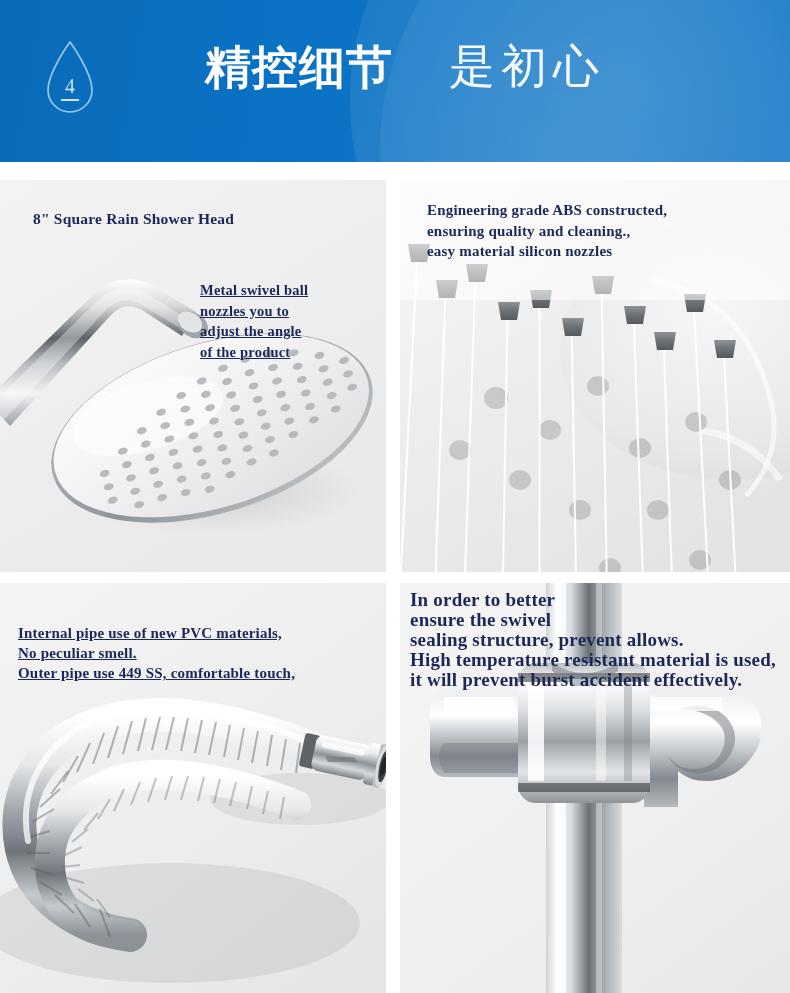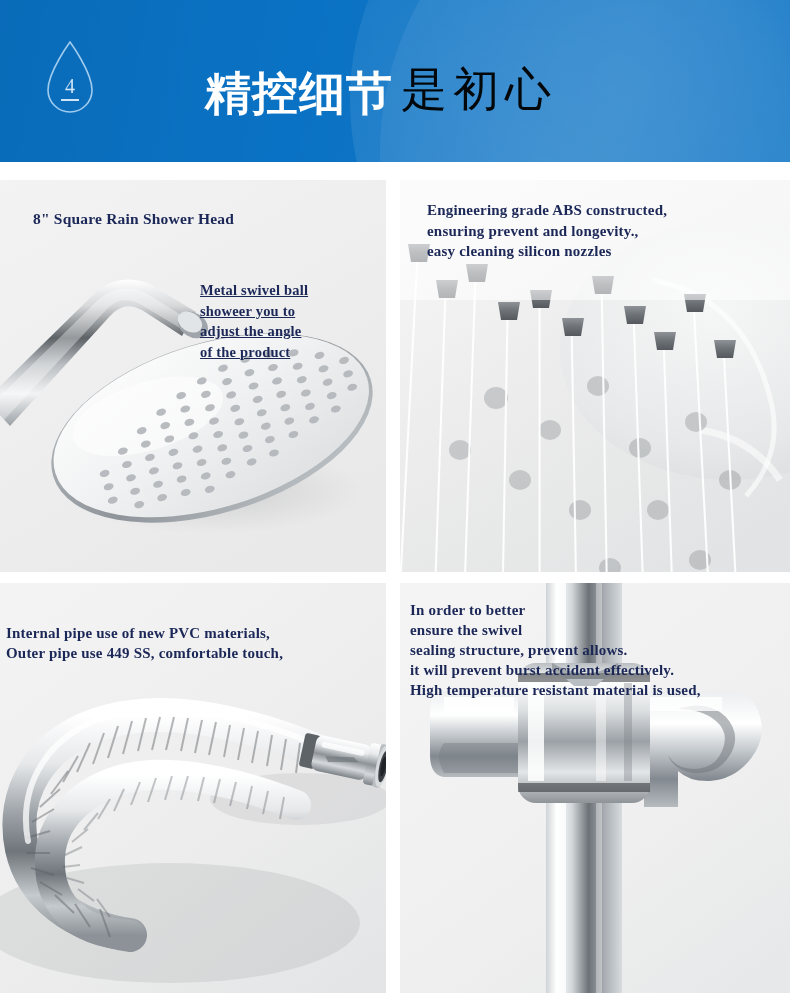--- a/index.html
+++ b/index.html
@@ -70,34 +70,35 @@
     left: 19px; top: 61px;
     width: 18px; height: 1.5px;
     background: #cfe4f6;
   }
 
   .banner-title {
     position: absolute;
     left: 205px; top: 44px;
     height: 72px;
     display: flex;
-    align-items: flex-end;
+    align-items: flex-start;
     white-space: nowrap;
+    gap: 48px;
   }
   .title-strong {
     color: #ffffff;
     font-family: "DejaVu Sans", sans-serif;
     font-size: 46px;
     font-weight: bold;
     letter-spacing: 1px;
     line-height: 1;
   }
   .title-light {
-    color: #000000;
-    font-family: Liberation Mono, monospace;
+    color: #ffffff;
+    font-family: Liberation Serif, serif;
     font-size: 46px;
     font-weight: normal;
     letter-spacing: 6px;
     line-height: 1;
     margin-left: 8px;
     opacity: 0.95;
   }
 
   
   .grid {
@@ -131,24 +132,24 @@
   .caption div { white-space: nowrap; }
 
   
   .cap-tl-main { left: 33px; top: 26px; font-size: 15.5px; line-height: 26px; }
   .cap-tl-sub  { left: 200px; top: 100px; font-size: 14.5px; line-height: 20.5px; text-decoration: underline; }
 
   
   .cap-tr { left: 27px; top: 20px; font-size: 15px; line-height: 20.5px; }
 
   
-  .cap-bl { left: 6px; top: 40px; font-size: 15px; line-height: 20px; }
+  .cap-bl { left: 18px; top: 40px; font-size: 15px; line-height: 20px; text-decoration: underline; }
 
   
-  .cap-br { left: 10px; top: 17px; font-size: 15px; line-height: 20px; }
+  .cap-br { left: 10px; top: 7px; font-size: 19px; line-height: 20px; }
 
   
   .art { position: absolute; left: 0; top: 0; width: 100%; height: 100%; }
   .art svg { display: block; width: 100%; height: 100%; }
 </style>
 </head>
 <body>
 
 <div id="page">
 
@@ -302,21 +303,21 @@
           </g>
         </svg>
       </div>
 
       <div class="caption cap-tl-main">
         <div>8" Square Rain Shower Head</div>
       </div>
 
       <div class="caption cap-tl-sub">
         <div>Metal swivel ball</div>
-        <div>showeer you to</div>
+        <div>nozzles you to</div>
         <div>adjust the angle</div>
         <div>of the product</div>
       </div>
     </div>
 
     <div class="panel panel-tr">
       <div class="art">
         <svg viewBox="0 0 390 392" xmlns="http://www.w3.org/2000/svg" preserveAspectRatio="xMidYMid slice">
           <defs>
             <linearGradient id="trbg" x1="0.2" y1="0" x2="0.8" y2="1">
@@ -390,22 +391,22 @@
             <path d="M284 114 h22 l-3 18 h-16 Z" fill="url(#nozG)"></path>
             <path d="M314 160 h22 l-3 18 h-16 Z" fill="url(#nozG)"></path>
           </g>
 
           <rect width="390" height="120" fill="rgba(255,255,255,0.55)"></rect>
         </svg>
       </div>
 
       <div class="caption cap-tr">
         <div>Engineering grade ABS constructed,</div>
-        <div>ensuring prevent and longevity.,</div>
-        <div>easy cleaning silicon nozzles</div>
+        <div>ensuring quality and cleaning.,</div>
+        <div>easy material silicon nozzles</div>
       </div>
     </div>
 
     <div class="panel">
       <div class="art">
         <svg viewBox="0 0 386 410" xmlns="http://www.w3.org/2000/svg" preserveAspectRatio="xMidYMid slice">
           <defs>
             <linearGradient id="blbg" x1="0.2" y1="0" x2="0.9" y2="1">
               <stop offset="0%" stop-color="#f3f3f3"></stop>
               <stop offset="55%" stop-color="#ededed"></stop>
@@ -506,20 +507,21 @@
             <ellipse cx="75" cy="0" rx="4" ry="16" fill="#3c4044"></ellipse>
             <ellipse cx="75" cy="0" rx="2.4" ry="10" fill="#212427"></ellipse>
             <rect x="10" y="-12" width="44" height="6" rx="3" fill="rgba(255,255,255,0.75)"></rect>
             <path d="M16 2 l28 -5 l6 4 l-30 6 Z" fill="#6f757a" opacity="0.65"></path>
           </g>
         </svg>
       </div>
 
       <div class="caption cap-bl">
         <div>Internal pipe use of new PVC materials,</div>
+        <div>No peculiar smell.</div>
         <div>Outer pipe use 449 SS, comfortable touch,</div>
       </div>
     </div>
 
     <div class="panel">
       <div class="art">
         <svg viewBox="0 0 390 410" xmlns="http://www.w3.org/2000/svg" preserveAspectRatio="xMidYMid slice">
           <defs>
             <linearGradient id="brbg" x1="0.2" y1="0" x2="0.9" y2="1">
               <stop offset="0%" stop-color="#f4f4f4"></stop>
@@ -583,19 +585,19 @@
             <path d="M152 80 q33 20 66 0 l0 8 q-33 22 -66 0 Z" fill="#7f858a" opacity="0.6"></path>
             <path d="M166 96 h38 l-8 7 h-22 Z" fill="#b9bec2"></path>
           </g>
         </svg>
       </div>
 
       <div class="caption cap-br">
         <div>In order to better</div>
         <div>ensure the swivel</div>
         <div>sealing structure, prevent allows.</div>
+        <div>High temperature resistant material is used,</div>
         <div>it will prevent burst accident effectively.</div>
-        <div>High temperature resistant material is used,</div>
       </div>
     </div>
 
   </div>
 </div>
 
 </body></html>

